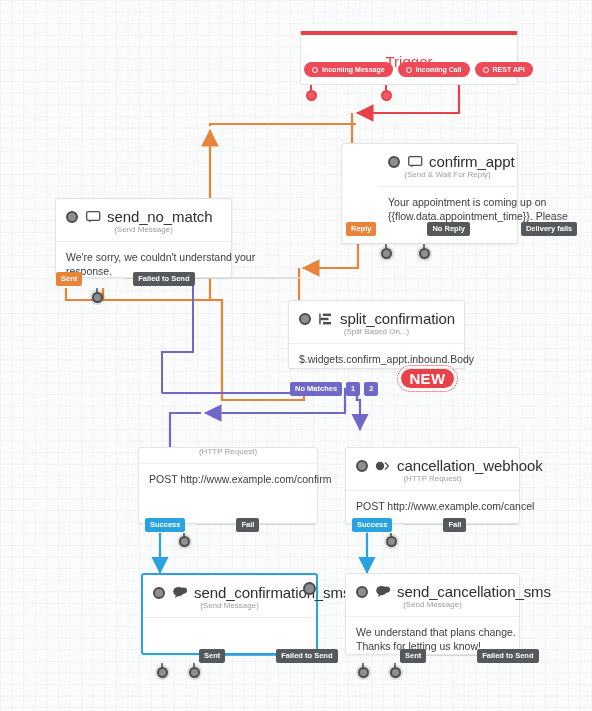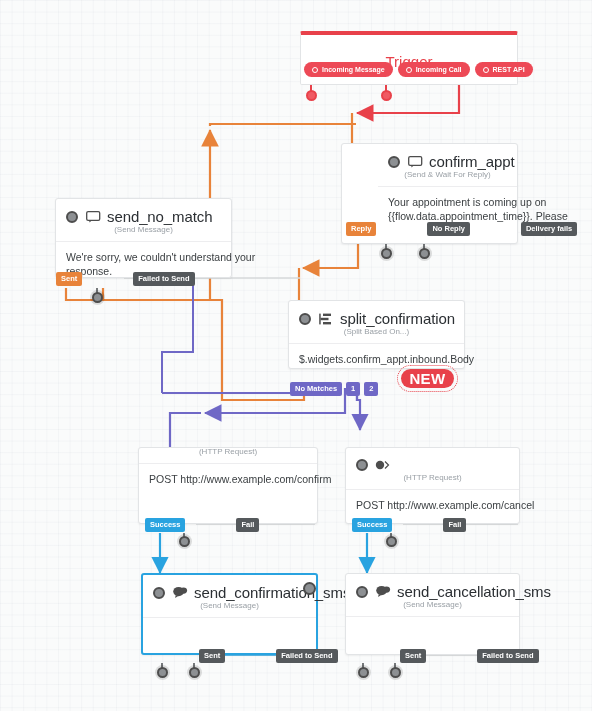--- a/index.html
+++ b/index.html
@@ -291,20 +291,21 @@
 
   <div class="node" style="left:345px;top:447px;width:175px;height:77px;">
     <div class="node-head">
       <span class="port-dot"></span>
       <span class="glyph">
         <svg width="16" height="12" viewBox="0 0 16 12">
             <circle cx="5" cy="6" r="4.2" fill="#4d4d4d"></circle>
             <path d="M10 2.5 L13.5 6 L10 9.5" fill="none" stroke="#4d4d4d" stroke-width="1.2"></path>
           </svg>
       </span>
+      <span class="node-title">cancellation_webhook</span>
     </div>
     <div class="node-sub">(HTTP Request)</div>
     <div class="node-body">
       <div>POST http://www.example.com/cancel</div>
     </div>
   </div>
   <div class="pills" style="left:352px;top:518px;">
     <span class="pill blue">Success</span>
     <span class="pill grey">Fail</span>
   </div>
@@ -338,20 +339,24 @@
       <span class="glyph">
         <svg width="16" height="13" viewBox="0 0 16 13">
             <ellipse cx="6.6" cy="5.6" rx="5.4" ry="4.6" fill="#4d4d4d"></ellipse>
             <path d="M3.6 9.2 L3.2 12 L6.6 9.8 z" fill="#4d4d4d"></path>
             <ellipse cx="11.5" cy="4.6" rx="3.6" ry="3.1" fill="#4d4d4d"></ellipse>
           </svg>
       </span>
       <span class="node-title">send_cancellation_sms</span>
     </div>
     <div class="node-sub">(Send Message)</div>
+    <div class="node-body">
+      <div>We understand that plans change.</div>
+      <div>Thanks for letting us know!</div>
+    </div>
   </div>
   <div class="pills" style="left:353px;top:649px;">
     <span class="pill grey">Sent</span>
     <span class="pill grey">Failed to Send</span>
   </div>
   <div class="endcap halo" style="left:358px;top:667px;"></div>
   <div class="endcap halo" style="left:390px;top:667px;"></div>
 
 </div>
 

